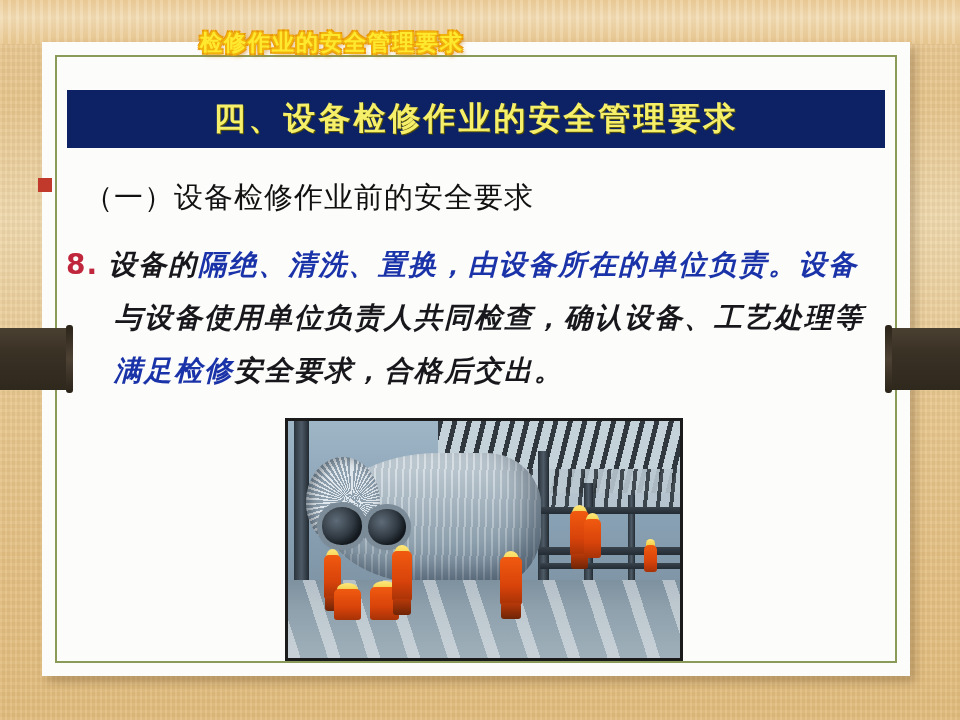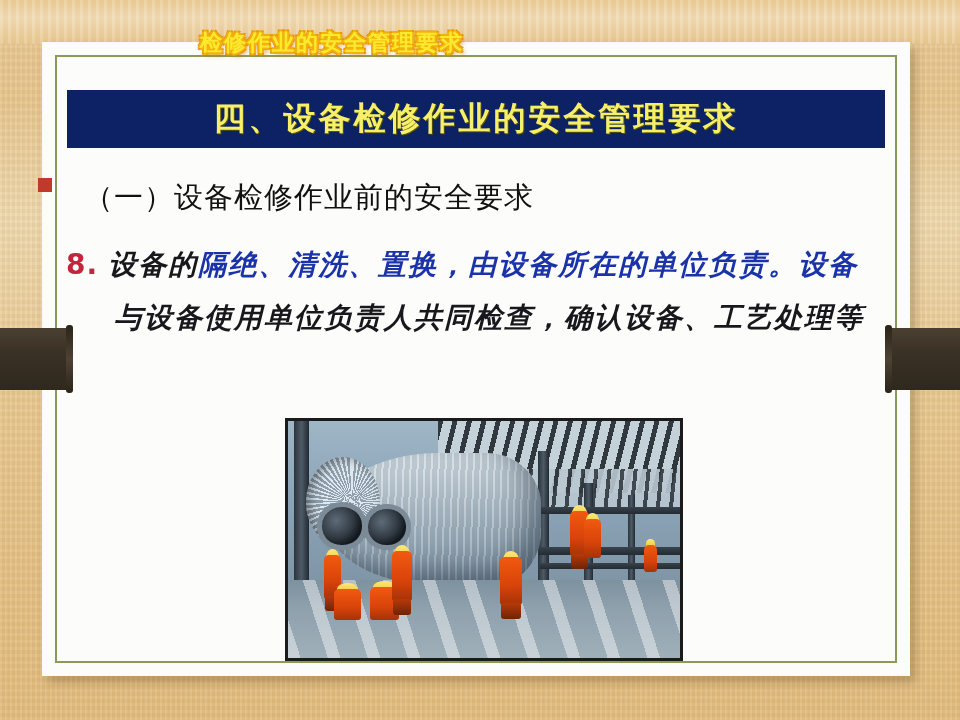--- a/index.html
+++ b/index.html
@@ -223,20 +223,21 @@
 </div>
 
 <div id="subtitle-row">
   <div id="subtitle-bullet"></div>
   <div id="subtitle-text">（一）设备检修作业前的安全要求</div>
 </div>
 
 <div id="body-block">
     <div class="line"><span class="num">8.</span><span class="dark">设备的</span><span class="blue">隔绝、清洗、置换，</span><span class="blue">由设备所在的单位负责。设备</span></div>
     <div class="line indent"><span class="dark">与设备使用单位负责人共同检查，确认设备、工艺处理等</span></div>
+    <div class="line indent"><span class="blue">满足检修</span><span class="dark">安全要求，合格后交出。</span></div>
   </div>
 
 <div class="ribbon" id="ribbon-left">
   <div class="ribbon-cap"></div>
 </div>
 <div class="ribbon" id="ribbon-right">
   <div class="ribbon-cap"></div>
 </div>
 
 <div id="photo-frame">

